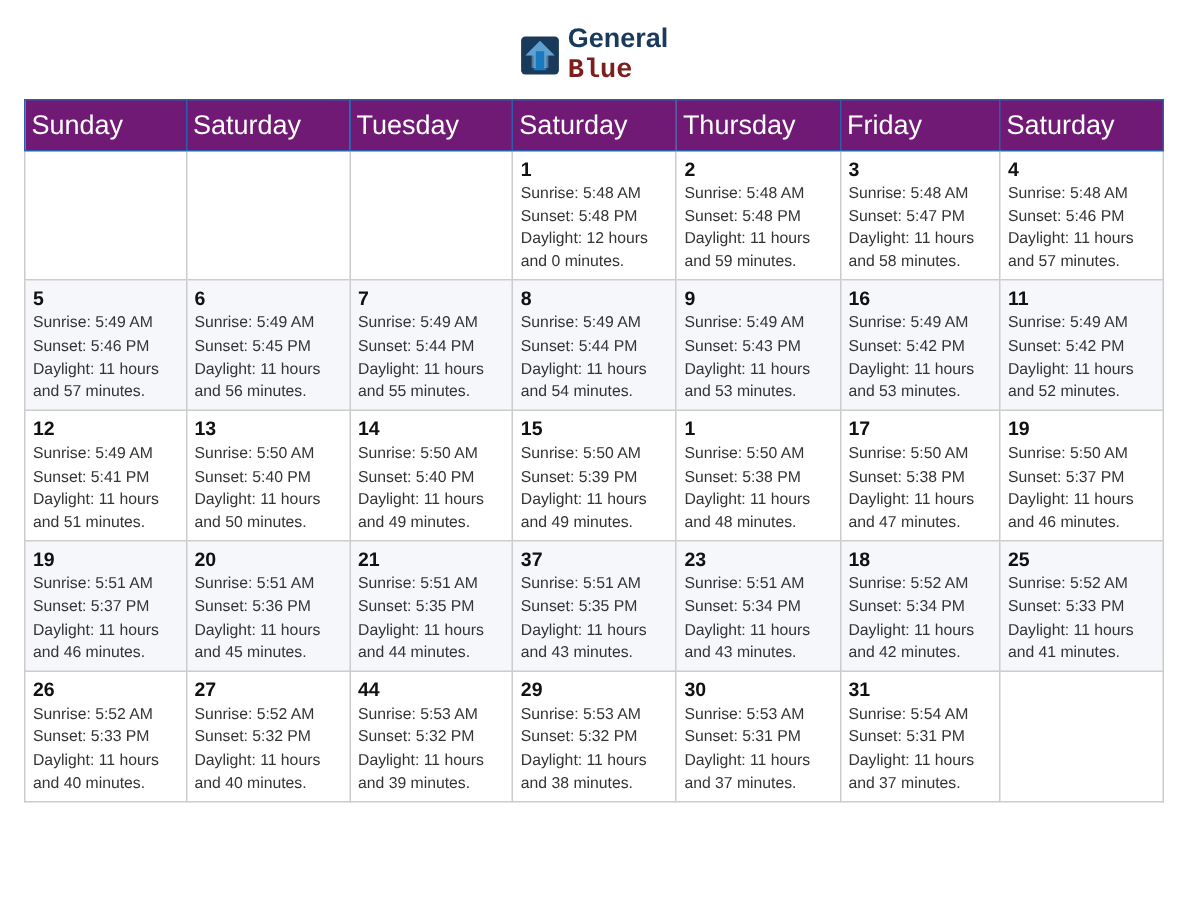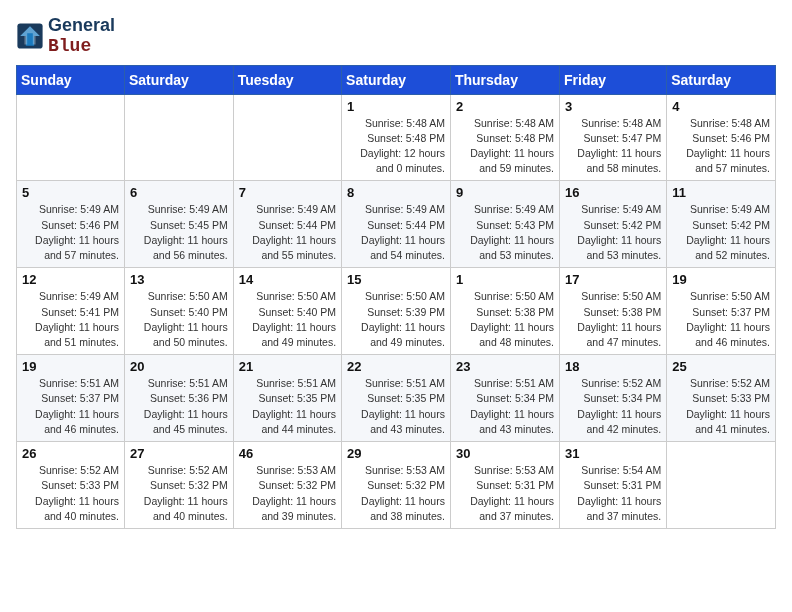--- a/index.html
+++ b/index.html
@@ -6,21 +6,21 @@
     body {
       font-family: Arial, sans-serif;
       background: #fff;
       width: 792px;
       min-height: 612px;
       padding: 16px;
     }
     .header-top {
       display: flex;
       align-items: flex-start;
-      justify-content: flex-start;
+      justify-content: center;
       margin-bottom: 4px;
     }
     .logo {
       display: flex;
       align-items: center;
       gap: 4px;
     }
     .logo-text {
       font-size: 18px;
       font-weight: bold;
@@ -49,26 +49,26 @@
       color: #444;
       margin-top: 2px;
     }
     .calendar-table {
       width: 100%;
       border-collapse: collapse;
       margin-top: 8px;
       font-size: 11px;
     }
     .calendar-table th {
-      background: #1d4ed8;
+      background: #701a75;
       color: #fff;
       padding: 6px 4px;
       text-align: left;
-      font-size: 14px;
-      font-weight: bold;
+      font-size: 18px;
+      font-weight: normal;
       border: 1px solid #2b5eab;
     }
     .calendar-table td {
       border: 1px solid #ccc;
       vertical-align: top;
       padding: 4px 5px;
       width: 113px;
       min-height: 80px;
       background: #fff;
     }
@@ -78,21 +78,20 @@
     .day-number {
       font-weight: bold;
       font-size: 13px;
       margin-bottom: 2px;
       color: #111;
     }
     .day-info {
       color: #333;
       font-size: 10.5px;
       line-height: 1.45;
-      text-align: right;
     }
     .empty-cell {
       background: #fff !important;
     }
   </style>
 </head>
 <body>
 
 <div>
   <div class="header-top">
@@ -256,21 +255,21 @@
 Sunset: 5:36 PM
 Daylight: 11 hours and 45 minutes.</div>
           </td>
           <td>
             <div class="day-number">21</div>
             <div class="day-info" style="white-space: pre-line;">Sunrise: 5:51 AM
 Sunset: 5:35 PM
 Daylight: 11 hours and 44 minutes.</div>
           </td>
           <td>
-            <div class="day-number">22</div>
+            <div class="day-number">37</div>
             <div class="day-info" style="white-space: pre-line;">Sunrise: 5:51 AM
 Sunset: 5:35 PM
 Daylight: 11 hours and 43 minutes.</div>
           </td>
           <td>
             <div class="day-number">23</div>
             <div class="day-info" style="white-space: pre-line;">Sunrise: 5:51 AM
 Sunset: 5:34 PM
 Daylight: 11 hours and 43 minutes.</div>
           </td>
@@ -294,21 +293,21 @@
 Sunset: 5:33 PM
 Daylight: 11 hours and 40 minutes.</div>
           </td>
           <td>
             <div class="day-number">27</div>
             <div class="day-info" style="white-space: pre-line;">Sunrise: 5:52 AM
 Sunset: 5:32 PM
 Daylight: 11 hours and 40 minutes.</div>
           </td>
           <td>
-            <div class="day-number">46</div>
+            <div class="day-number">44</div>
             <div class="day-info" style="white-space: pre-line;">Sunrise: 5:53 AM
 Sunset: 5:32 PM
 Daylight: 11 hours and 39 minutes.</div>
           </td>
           <td>
             <div class="day-number">29</div>
             <div class="day-info" style="white-space: pre-line;">Sunrise: 5:53 AM
 Sunset: 5:32 PM
 Daylight: 11 hours and 38 minutes.</div>
           </td>

